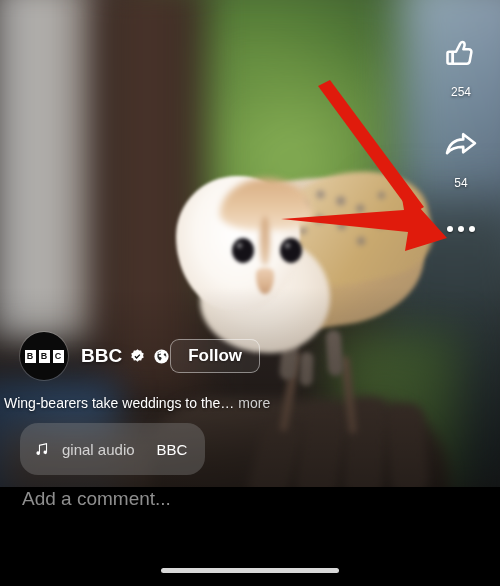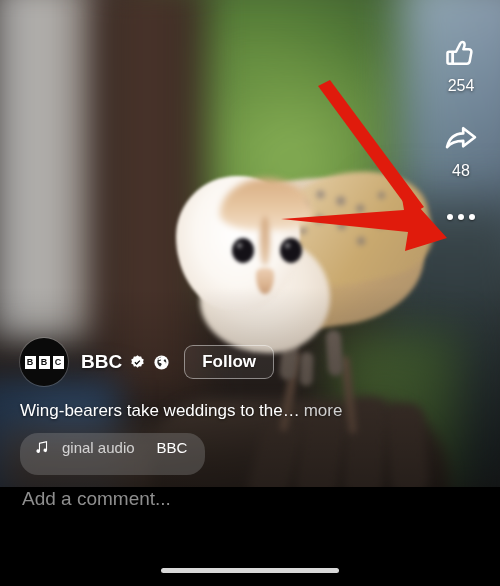--- a/index.html
+++ b/index.html
@@ -87,21 +87,21 @@
     background:linear-gradient(180deg,#eccfb4 0%,#dcb592 60%,#c89c77 100%);
     border-radius:40% 40% 55% 55%/25% 25% 80% 80%;filter:blur(1.5px);}
 
   .stage-dim{position:absolute;left:0;bottom:0;width:100%;height:200px;
     background:linear-gradient(180deg,rgba(0,0,0,0) 0%,rgba(0,0,0,.20) 45%,rgba(0,0,0,.45) 100%);}
 
   
   .rail{position:absolute;right:0;top:34px;width:78px;display:flex;flex-direction:column;align-items:center;}
   .rail-item{display:flex;flex-direction:column;align-items:center;width:78px;}
   .rail-icon{display:flex;align-items:center;justify-content:center;height:40px;}
-  .rail-count{color:#fff;font-size:16px;line-height:18px;margin-top:3px;
+  .rail-count{color:#fff;font-size:12px;line-height:18px;margin-top:9px;
     text-shadow:0 1px 3px rgba(0,0,0,.55);font-weight:400;}
   .rail-label{color:#fff;font-size:16px;line-height:18px;margin-top:2px;font-weight:700;
     text-shadow:0 1px 3px rgba(0,0,0,.55);}
   .gap-like{margin-top:0;}
   .gap-comment{margin-top:24px;}
   .gap-share{margin-top:24px;}
   .gap-send{margin-top:26px;}
   .gap-more{margin-top:22px;}
   .dots{display:flex;gap:5px;align-items:center;height:30px;}
   .dots i{width:6px;height:6px;border-radius:50%;background:#fff;display:block;
@@ -112,28 +112,28 @@
   .acct-row{display:flex;align-items:center;padding:0 14px 0 20px;height:52px;}
   .avatar{width:48px;height:48px;border-radius:50%;background:#0a0a0a;
     display:flex;align-items:center;justify-content:center;gap:3px;flex:0 0 auto;
     box-shadow:0 0 0 1px rgba(255,255,255,.18);}
   .bbc-box{width:11px;height:13px;background:#fff;color:#111;font-size:9px;font-weight:700;
     display:flex;align-items:center;justify-content:center;line-height:1;font-family:"Liberation Sans",sans-serif;}
   .acct-name{color:#fff;font-size:19px;font-weight:700;margin-left:13px;
     text-shadow:0 1px 3px rgba(0,0,0,.5);}
   .badge{margin-left:7px;display:inline-flex;}
   .globe{margin-left:7px;display:inline-flex;}
-  .follow-btn{margin-left:14px;height:32px;padding:0 17px;display:flex;align-items:center;
+  .follow-btn{height:32px;padding:0 17px;display:flex;align-items:center;
     border:1px solid rgba(255,255,255,.45);border-radius:9px;color:#fff;font-size:17px;font-weight:700;
     background:rgba(255,255,255,.06);text-shadow:0 1px 2px rgba(0,0,0,.4);}
-  .caption{color:#fff;font-size:17px;padding:13px 20px 0 20px;text-shadow:0 1px 3px rgba(0,0,0,.55);
+  .caption{color:#fff;font-size:14px;padding:13px 20px 0 4px;text-shadow:0 1px 3px rgba(0,0,0,.55);
     white-space:nowrap;}
   .caption .more{color:#cfcfcf;margin-left:4px;}
-  .audio-pill{margin:12px 0 0 20px;height:28px;display:inline-flex;align-items:center;
-    background:rgba(150,150,150,.32);border-radius:18px;padding:0 18px 14px 14px;max-width:216px;overflow:hidden;}
+  .audio-pill{margin:12px 0 0 20px;height:52px;display:inline-flex;align-items:center;
+    background:rgba(150,150,150,.32);border-radius:18px;padding:0 18px 0 14px;max-width:216px;overflow:hidden;}
   .audio-note{width:16px;height:16px;margin-right:12px;flex:0 0 auto;}
   .audio-txt{color:#fff;font-size:15px;white-space:nowrap;display:flex;gap:22px;}
   .audio-txt .fade{color:rgba(255,255,255,.75);}
 
   
   .commentbar{position:absolute;left:0;top:487px;width:500px;height:99px;background:#000;}
   .comment-ph{color:#8e8e8e;font-size:19px;position:absolute;left:22px;top:1px;}
   .home-ind{position:absolute;left:50%;transform:translateX(-50%);bottom:13px;
     width:178px;height:5px;border-radius:3px;background:#d8d8d8;}
 
@@ -210,21 +210,21 @@
         <div class="rail-count">254</div>
       </div>
 
 
       <div class="rail-item gap-share">
         <div class="rail-icon">
           <svg width="38" height="38" viewBox="0 0 24 24" fill="none" stroke="#fff" stroke-width="1.7" stroke-linejoin="round" stroke-linecap="round">
             <path d="M13.4 5.2v3.3C8.2 8.6 4.6 11.3 3.2 17.1c2.1-2.6 4.7-3.9 10.2-3.9v3.4l7.4-5.7z"></path>
           </svg>
         </div>
-        <div class="rail-count">48</div>
+        <div class="rail-count">54</div>
       </div>
 
 
       <div class="rail-item gap-more">
         <div class="dots">
           <i></i>
             <i></i>
             <i></i>
         </div>
       </div>

